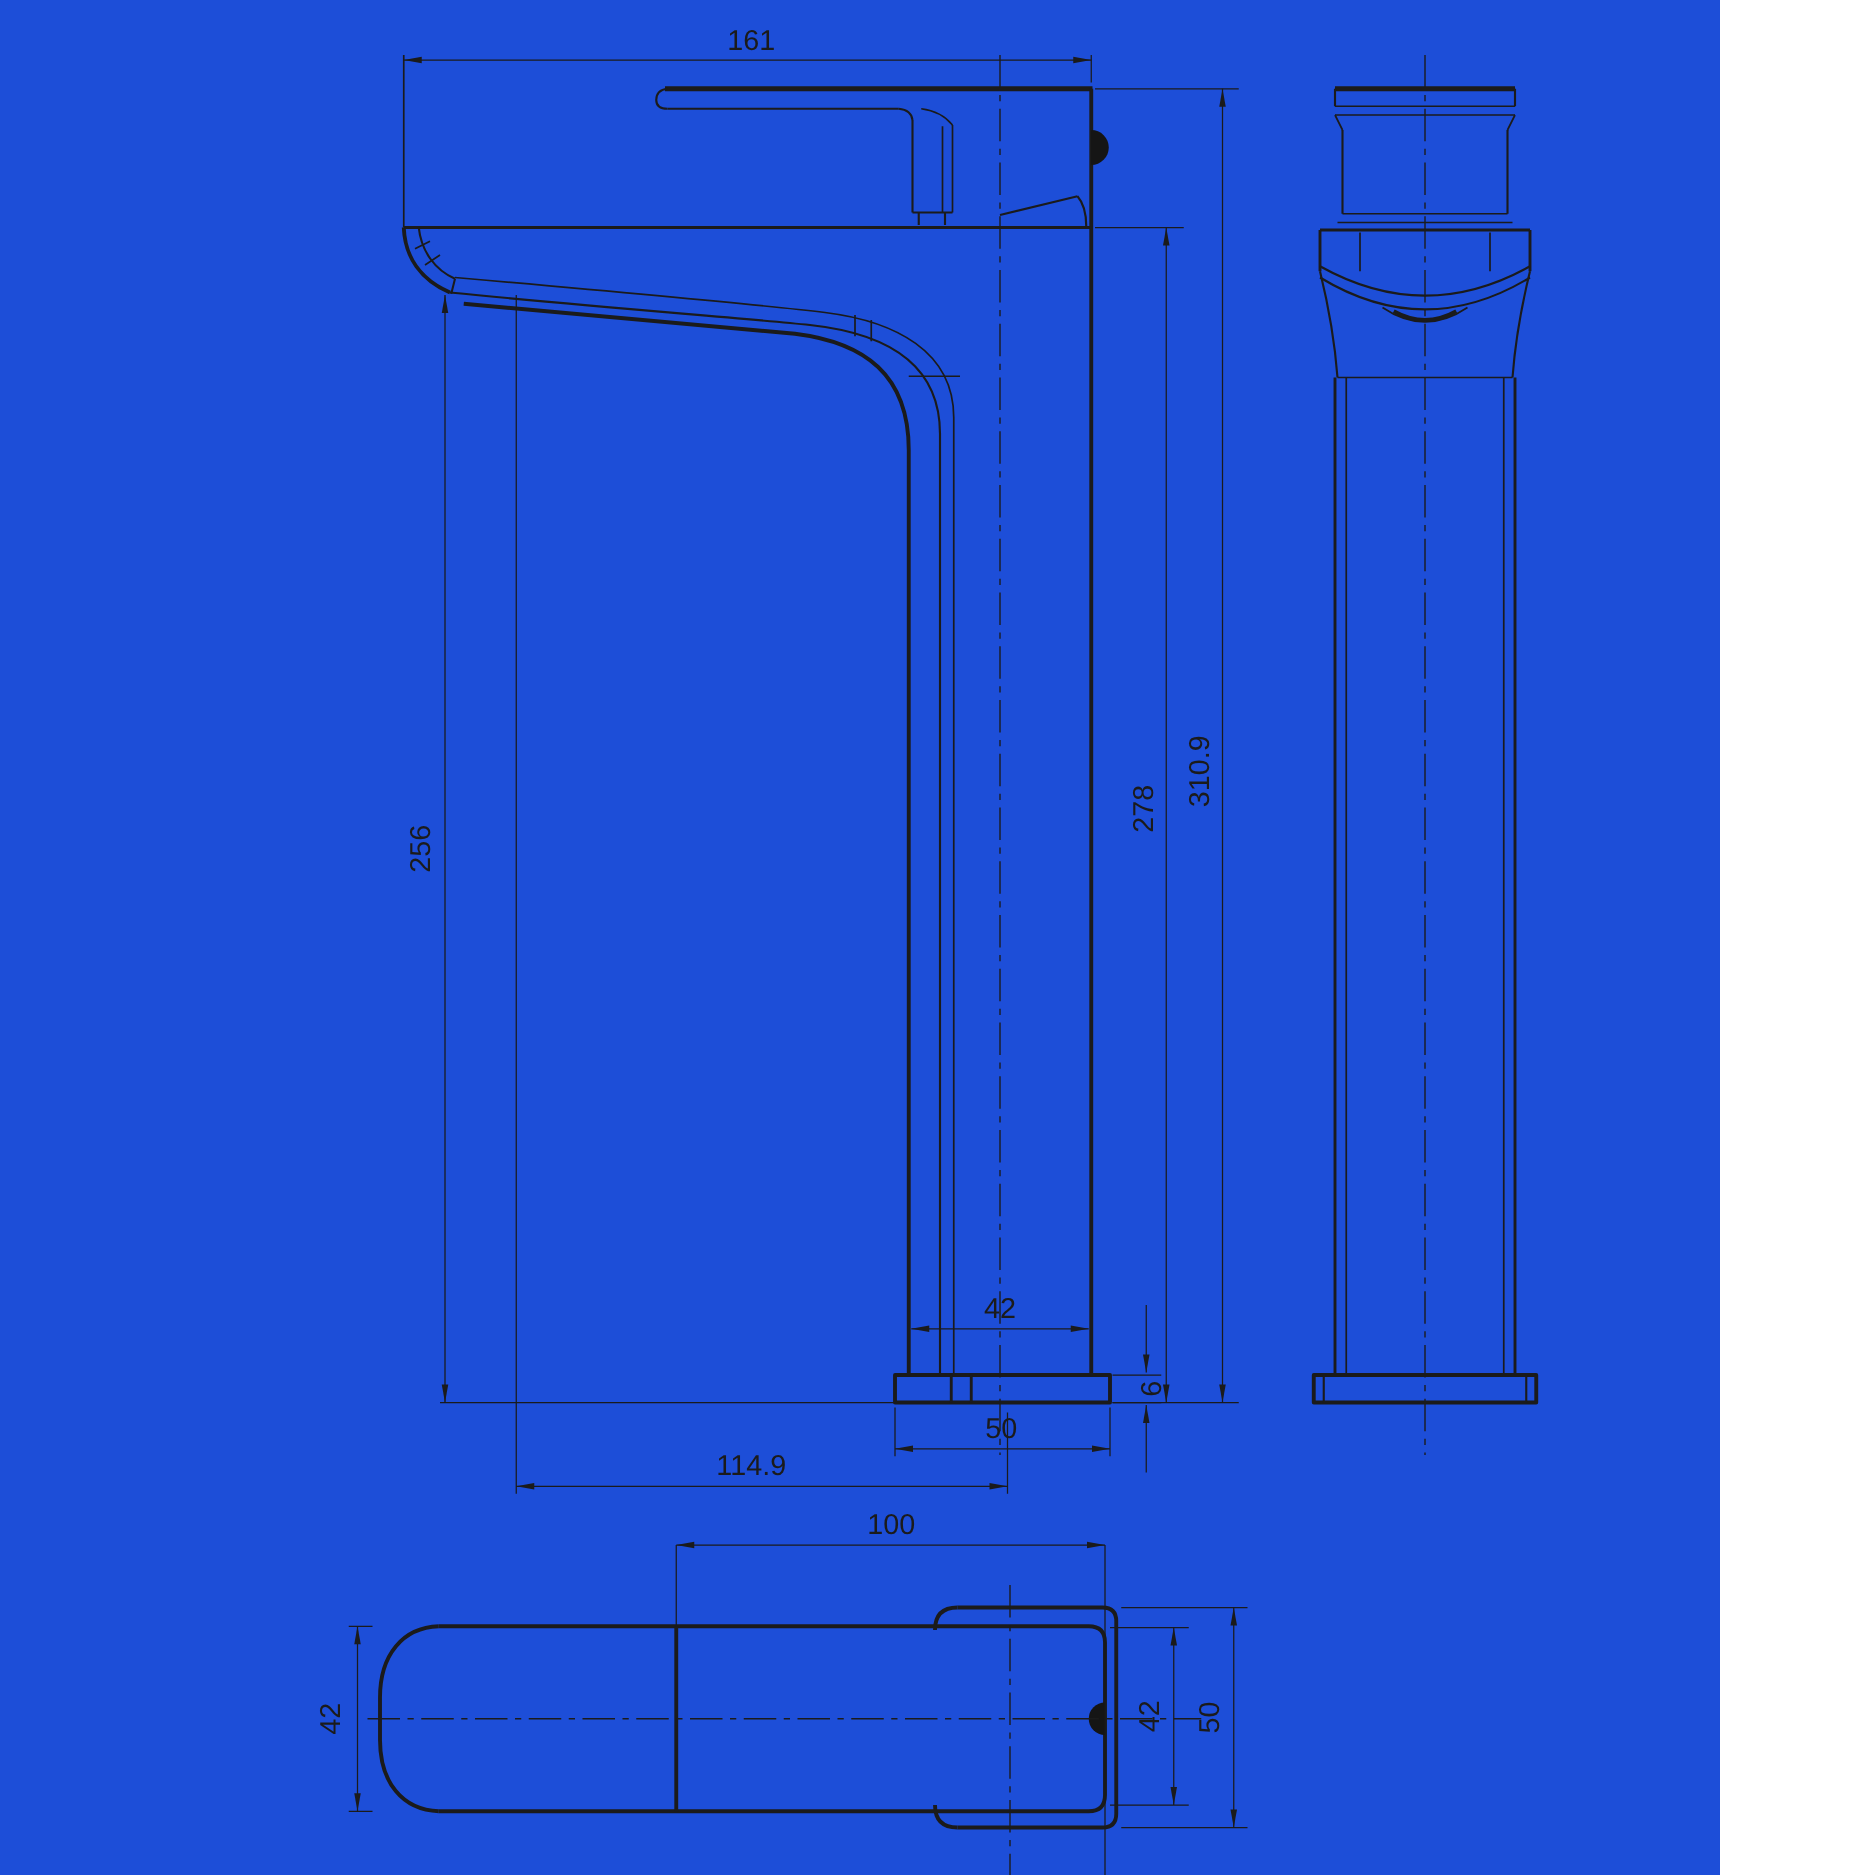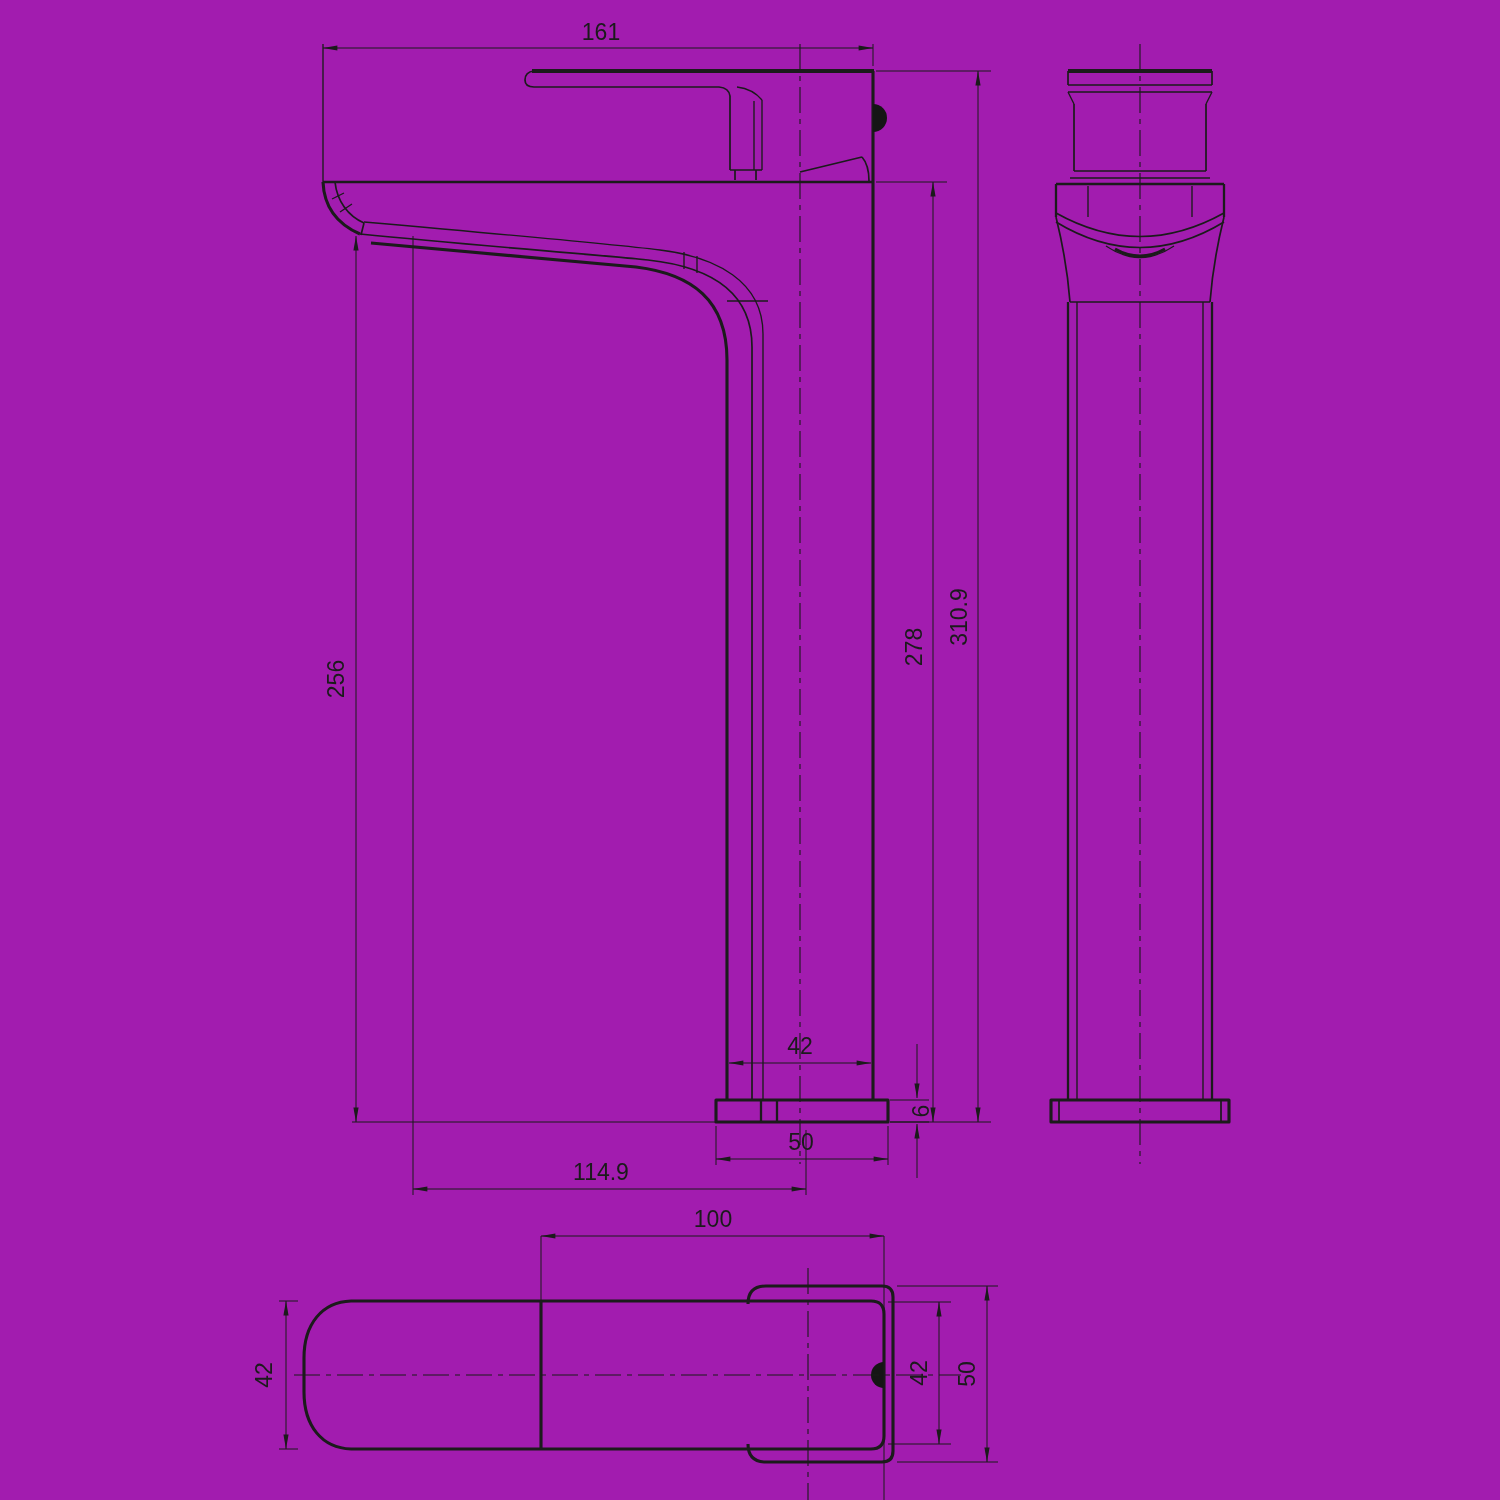--- a/index.html
+++ b/index.html
@@ -1,16 +1,16 @@
 <!DOCTYPE html>
 <html><head>
 <meta charset="utf-8">
 <style>
   html,body{margin:0;padding:0;background:#ffffff;}
-  #canvas{width:1500px;height:1500px;background:#a21caf;position:relative;}
+  #canvas{width:1376px;height:1500px;background:#1d4ed8;position:relative;}
   svg{display:block;}
   svg path, svg line{stroke:#1b1b1b;fill:none;stroke-linecap:butt;stroke-linejoin:round;}
   .s-xxl{stroke-width:4;}
   .s-xl{stroke-width:3.1;}
   .s-l{stroke-width:2.3;}
   .s-m{stroke-width:1.7;}
   .s-s{stroke-width:1.35;}
   .dim{stroke-width:1;}
   .ext{stroke-width:1;}
   .cl{stroke-width:1.1;stroke-dasharray:26 6 5 6;}

